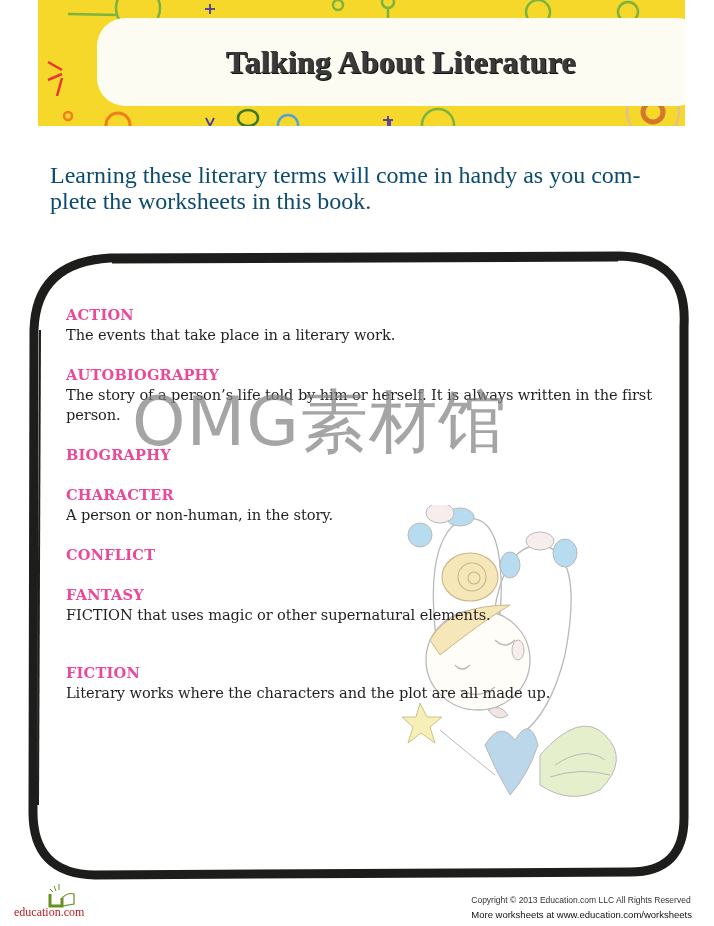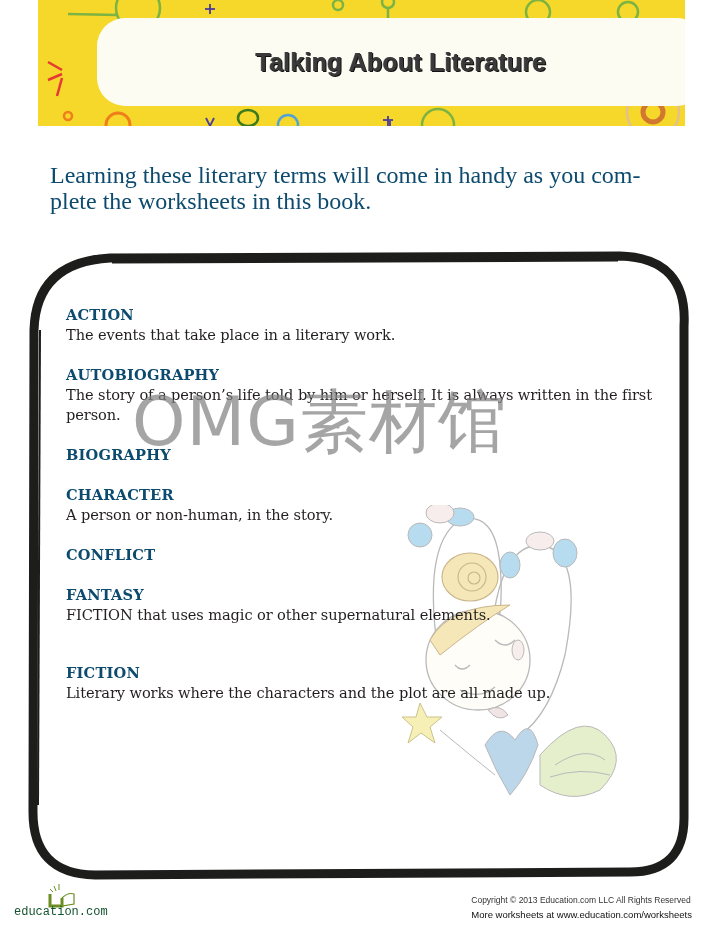--- a/index.html
+++ b/index.html
@@ -13,56 +13,56 @@
     position: absolute; left: 38px; top: 0; width: 647px; height: 126px;
     background: #f6d82a; overflow: hidden;
   }
   .banner svg.deco { position: absolute; left: 0; top: 0; }
   .title-pill {
     position: absolute; left: 59px; top: 18px; width: 608px; height: 88px;
     background: #fdfcf3; border-radius: 28px;
     display: flex; align-items: center; justify-content: center;
   }
   .title-text {
-    font-family: Liberation Sans, sans-serif; font-weight: bold;
-    font-size: 25px; letter-spacing: 0.2px;
+    font-family: Liberation Serif, serif; font-weight: bold;
+    font-size: 32px; letter-spacing: 0.2px;
     color: #3a3a3a;
     text-shadow: 1px 1px 0 #111, -0.5px -0.5px 0 #777;
   }
   .intro {
     position: absolute; left: 50px; top: 162px; width: 620px;
     font-family: Liberation Serif, serif; font-size: 24px; line-height: 26px;
     color: #0c4a6e;
   }
   .frame {
     position: absolute; left: 0; top: 0; pointer-events: none;
   }
   .terms {
     position: absolute; left: 66px; top: 305px; width: 590px;
   }
   .term { margin: 0 0 20px 0; }
   .term-name {
     font-family: "DejaVu Serif", serif; font-weight: bold; font-size: 14.6px;
-    line-height: 20px; color: #0c4a6e; letter-spacing: 0.2px;
+    line-height: 20px; color: #ec4899; letter-spacing: 0.2px;
   }
   .term-def {
     font-family: "DejaVu Serif", serif; font-size: 14.6px; line-height: 20px;
     color: #231f20; letter-spacing: -0.1px;
   }
   .term.gap-big { margin-top: 38px; }
   .illustration { position: absolute; left: 400px; top: 505px; }
   .watermark {
     position: absolute; left: 132px; top: 372px;
     font-family: "DejaVu Sans", sans-serif; font-size: 68px; line-height: 100px;
     color: rgba(130,130,130,0.72); letter-spacing: 1px; white-space: nowrap;
   }
   .footer-logo { position: absolute; left: 14px; top: 884px; width: 100px; height: 36px; }
   .logo-text {
     position: absolute; left: 0; top: 21px;
-    font-family: Liberation Mono, monospace; font-size: 12px; color: #14532d;
+    font-family: Liberation Serif, serif; font-size: 12px; color: #b91c1c;
   }
   .footer-right {
     position: absolute; right: 22px; top: 893px; text-align: left;
     font-family: "Liberation Sans", sans-serif; color: #333;
   }
   .copyright { font-size: 8.5px; line-height: 14px; }
   .more { font-size: 9.5px; line-height: 16px; color: #111; }
 </style>
 </head>
 <body>

